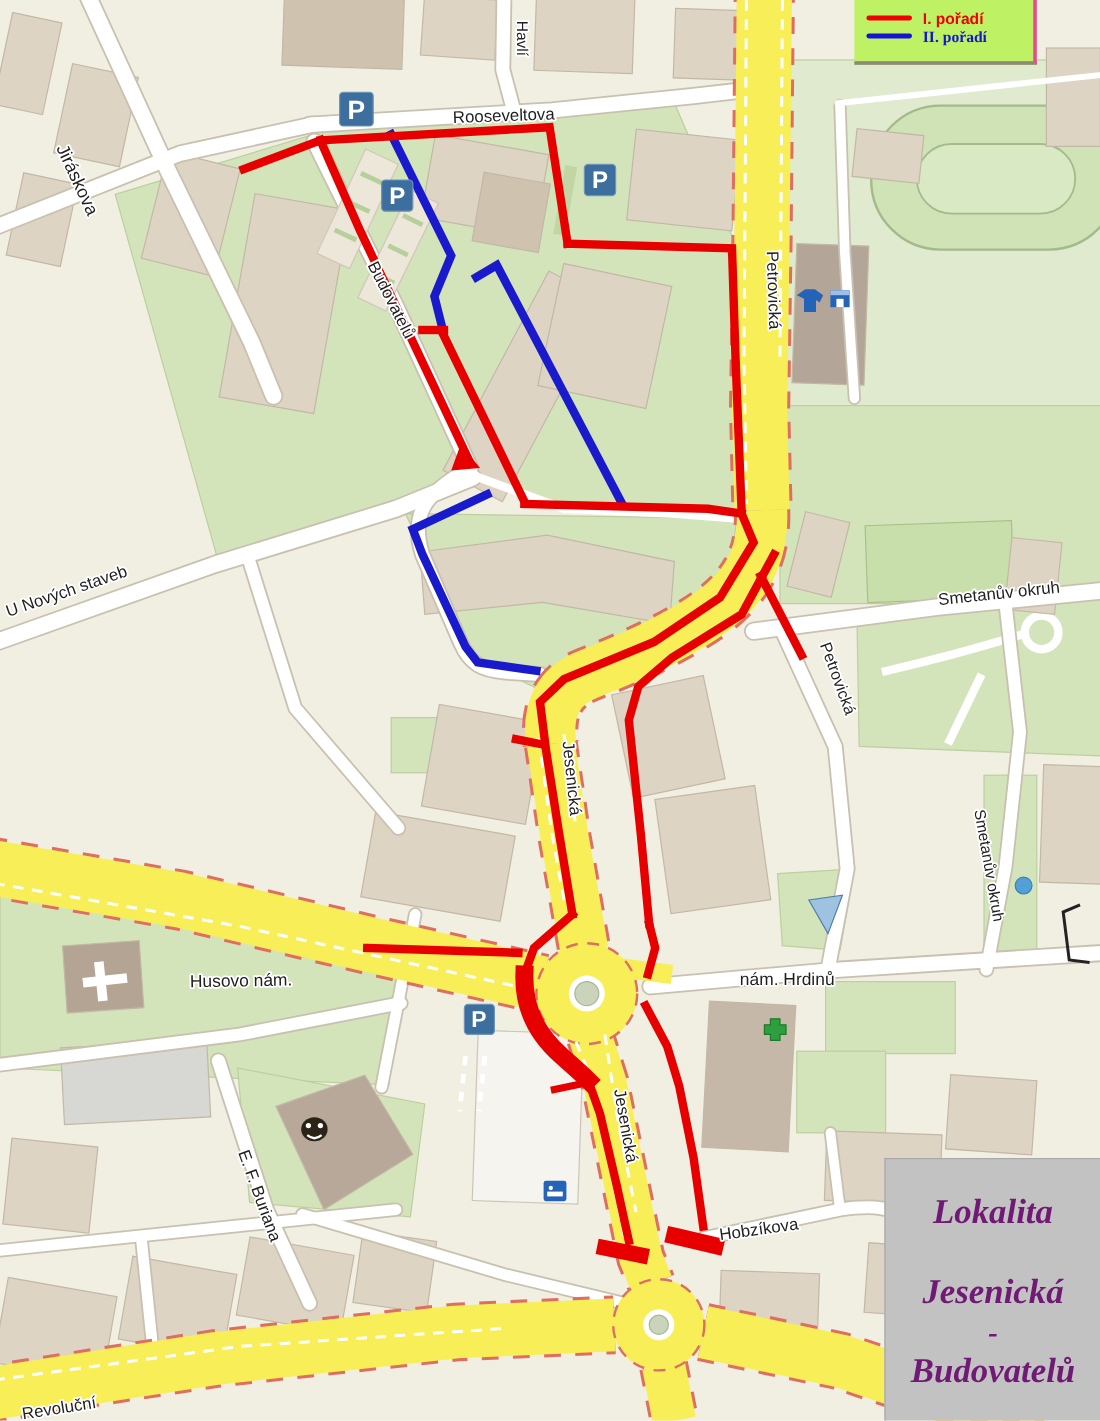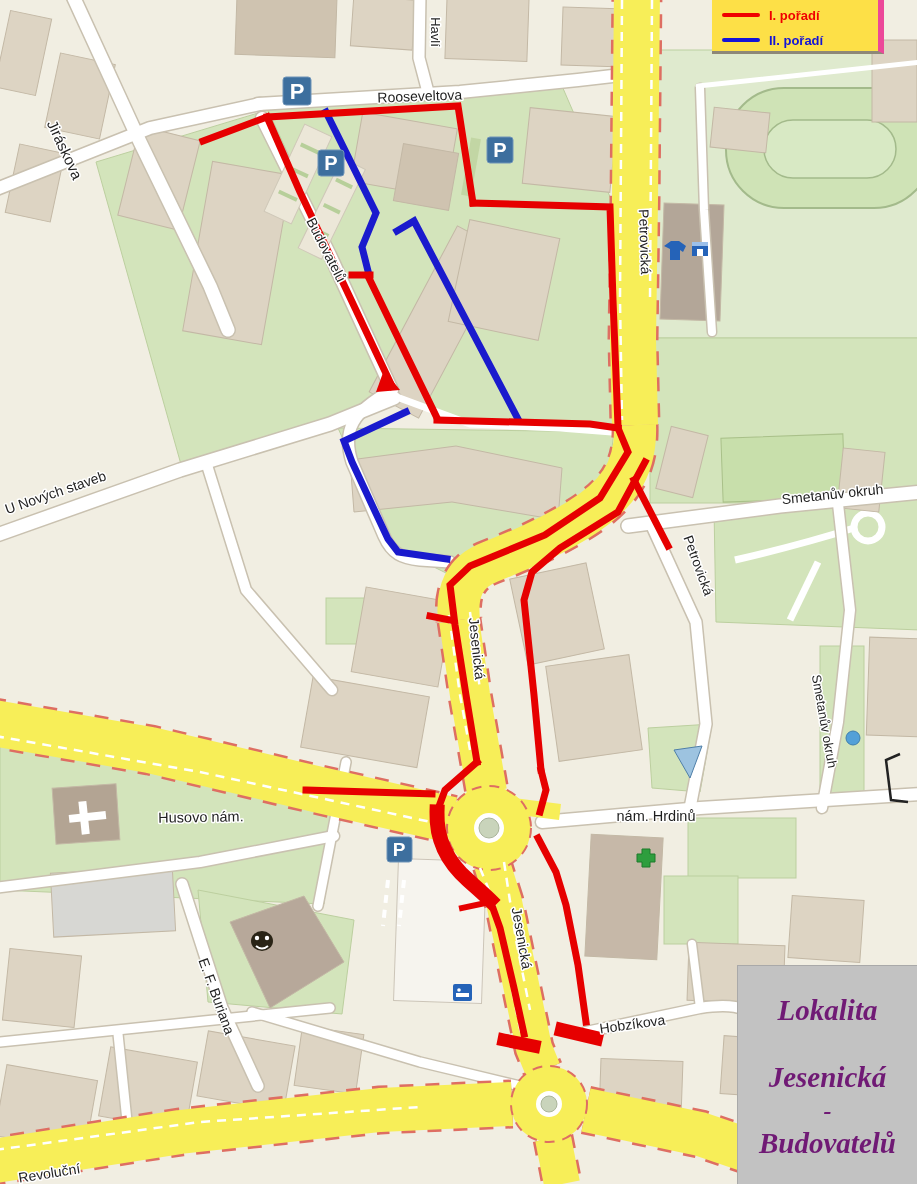--- a/index.html
+++ b/index.html
@@ -5,22 +5,22 @@
   html,body{margin:0;padding:0;background:#fff;}
   #stage{position:relative;width:917px;height:1184px;overflow:hidden;
          font-family:"Liberation Sans",sans-serif;background:#f1eee2;}
   #mapsvg{position:absolute;left:0;top:0;}
   .street-label{font-family:"Liberation Sans",sans-serif;fill:#1f1f1f;
     stroke:#ffffff;stroke-width:3px;paint-order:stroke;stroke-linejoin:round;}
   .casing path{fill:none;stroke:#c9c1b0;stroke-linecap:round;stroke-linejoin:round;}
   .streetfill path{fill:none;stroke:#ffffff;stroke-linecap:round;stroke-linejoin:round;}
   .route{fill:none;stroke-linecap:square;stroke-linejoin:miter;}
   
-  #legend{position:absolute;left:712px;top:0;width:172px;height:54px;
-    background:#fde047;border-right:6px solid #ec4899;border-bottom:3px solid #8d8878;
+  #legend{position:absolute;left:712px;top:0;width:152px;height:54px;
+    background:#bef264;border-right:3px solid #ec4899;border-bottom:3px solid #8d8878;
     box-sizing:border-box;}
   .legend-row{position:absolute;left:10px;height:18px;display:flex;align-items:center;}
   .legend-swatch{width:38px;height:4px;border-radius:2px;margin-right:9px;}
   .legend-label{font-size:13px;font-weight:bold;line-height:1;}
   
   #titlebox{position:absolute;left:737px;top:965px;width:180px;height:219px;
     background:#c2c2c2;border-left:1px solid #a9a9a9;border-top:1px solid #a9a9a9;
     box-sizing:border-box;display:flex;flex-direction:column;align-items:center;
     font-family:"Liberation Serif",serif;font-style:italic;font-weight:bold;color:#701a75;}
   .title-line1{font-size:29px;margin-top:28px;}
@@ -320,21 +320,21 @@
     <text class="street-label" x="633" y="1029" font-size="14" text-anchor="middle" transform="rotate(-8 633 1029)">Hobzíkova</text>
     <text class="street-label" x="50" y="1178" font-size="14" text-anchor="middle" transform="rotate(-9 50 1178)">Revoluční</text>
   </g>
 </svg>
 
 <div id="legend">
   <div class="legend-row" style="top:6px;">
     <div class="legend-swatch" style="background:#f00000;"></div>
     <span class="legend-label" style="color:#f00000;">I. pořadí</span>
   </div>
-  <div class="legend-row" style="top:31px;">
+  <div class="legend-row" style="top:21px;font-family:Liberation Serif, serif;">
     <div class="legend-swatch" style="background:#1414d6;"></div>
     <span class="legend-label" style="color:#1414d6;">II. pořadí</span>
   </div>
 </div>
 
 <div id="titlebox">
   <div class="title-line1">Lokalita</div>
   <div class="title-line2">Jesenická</div>
   <div class="title-line3">-</div>
   <div class="title-line4">Budovatelů</div>

